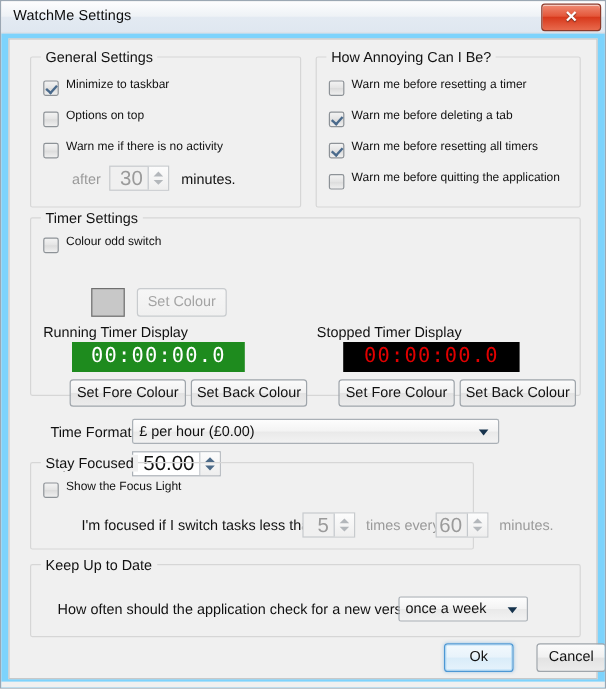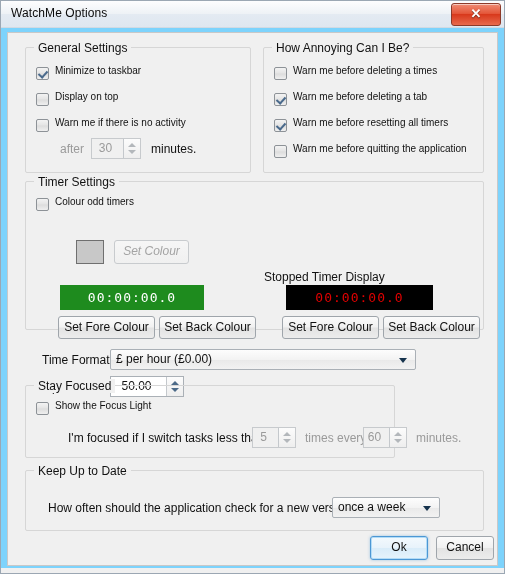--- a/index.html
+++ b/index.html
@@ -146,22 +146,22 @@
     border: 1px solid #aab0b6;
     background: #ffffff;
     display: flex;
   }
   .spin.disabled {
     border-color: #c7cacd;
     background: #f0f0f0;
   }
   .spin .val {
     flex: 1;
-    text-align: center;
-    font-size: 12px;
+    text-align: right;
+    font-size: 17px;
     color: #111111;
     line-height: 19px;
     padding-right: 4px;
     overflow: hidden;
   }
   .spin.disabled .val { color: #9a9a9a; }
   .spin .arrows {
     width: 16px;
     border-left: 1px solid #c4c8cc;
     background: linear-gradient(to bottom, #fcfcfc 0%, #eeeeee 100%);
@@ -196,21 +196,20 @@
     font-size: 12px;
     color: #111111;
     text-align: center;
     cursor: default;
     line-height: 21px;
   }
   .btn.disabled {
     border-color: #c8cbce;
     color: #a4a4a4;
     background: linear-gradient(to bottom, #f6f6f6 0%, #f0f0f0 100%);
-    font-style: italic;
   }
   .btn.default-focus {
     border-color: #4c97d4;
     box-shadow: 0 0 0 1px #b3dcf7 inset, 0 0 3px rgba(76,151,212,0.5);
     background: linear-gradient(to bottom, #f3f9fd 0%, #e8f3fb 48%, #d9ecf9 52%, #e6f3fc 100%);
   }
 
   
   .swatch {
     position: absolute;
@@ -218,21 +217,21 @@
     border: 1px solid #6f6f6f;
     background: #c8c8c8;
   }
 
   
   .timerbox {
     position: absolute;
     box-sizing: border-box;
     text-align: center;
     font-family: "DejaVu Sans Mono", monospace;
-    font-size: 13px;
+    font-size: 17px;
     letter-spacing: 1px;
   }
 
   
   .combo {
     position: absolute;
     box-sizing: border-box;
     height: 21px;
     border: 1px solid #aab0b6;
     border-radius: 2px;
@@ -262,40 +261,40 @@
     width: 505px; height: 5px;
     background: #f0f0f0;
   }
 </style>
 </head>
 <body>
 
 <div id="window">
 
   <div id="titlebar">
-    <div id="title-text">WatchMe Options</div>
+    <div id="title-text">WatchMe Settings</div>
     <div id="close-btn">
       <span class="glyph">✕</span>
     </div>
   </div>
 
   <div id="client">
    <div id="inner-frame">
 
     <div class="group" style="left:17px; top:14px; width:226px; height:126px;">
       <span class="legend">General Settings</span>
 
       <div class="chk" style="left:10px; top:19px;">
         <span class="box checked"></span>
         <span class="lbl">Minimize to taskbar</span>
       </div>
 
       <div class="chk" style="left:10px; top:45px;">
         <span class="box"></span>
-        <span class="lbl">Display on top</span>
+        <span class="lbl">Options on top</span>
       </div>
 
       <div class="chk" style="left:10px; top:71px;">
         <span class="box"></span>
         <span class="lbl">Warn me if there is no activity</span>
       </div>
 
       <span class="lab dim" style="left:34px; top:94px;">after</span>
 
       <div class="spin disabled" style="left:65px; top:90px; width:50px;">
@@ -307,21 +306,21 @@
       </div>
 
       <span class="lab" style="left:125px; top:94px;">minutes.</span>
     </div>
 
     <div class="group" style="left:255px; top:14px; width:221px; height:126px;">
       <span class="legend">How Annoying Can I Be?</span>
 
       <div class="chk" style="left:10px; top:19px;">
         <span class="box"></span>
-        <span class="lbl">Warn me before deleting a times</span>
+        <span class="lbl">Warn me before resetting a timer</span>
       </div>
 
       <div class="chk" style="left:10px; top:45px;">
         <span class="box checked"></span>
         <span class="lbl">Warn me before deleting a tab</span>
       </div>
 
       <div class="chk" style="left:10px; top:71px;">
         <span class="box checked"></span>
         <span class="lbl">Warn me before resetting all timers</span>
@@ -331,27 +330,28 @@
         <span class="box"></span>
         <span class="lbl">Warn me before quitting the application</span>
       </div>
     </div>
 
     <div class="group" style="left:17px; top:148px; width:459px; height:149px;">
       <span class="legend">Timer Settings</span>
 
       <div class="chk" style="left:10px; top:16px;">
         <span class="box"></span>
-        <span class="lbl">Colour odd timers</span>
+        <span class="lbl">Colour odd switch</span>
       </div>
 
       <div class="swatch" style="left:50px; top:58px; width:28px; height:24px;"></div>
 
       <div class="btn disabled" style="left:88px; top:58px; width:75px; height:24px;">Set Colour</div>
 
+      <span class="lab" style="left:10px; top:88px;">Running Timer Display</span>
       <div class="timerbox" style="left:34px; top:103px; width:144px; height:25px; line-height:25px; background:#1e8b1e; color:#ffffff;">00:00:00.0</div>
       <div class="btn" style="left:32px; top:134px; width:97px;">Set Fore Colour</div>
       <div class="btn" style="left:133px; top:134px; width:97px;">Set Back Colour</div>
 
       <span class="lab" style="left:238px; top:88px;">Stopped Timer Display</span>
       <div class="timerbox" style="left:260px; top:103px; width:147px; height:25px; line-height:25px; background:#000000; color:#e00000;">00:00:00.0</div>
       <div class="btn" style="left:256px; top:134px; width:97px;">Set Fore Colour</div>
       <div class="btn" style="left:357px; top:134px; width:97px;">Set Back Colour</div>
 
       <span class="lab" style="left:16px; top:171px;">Time Format</span>
@@ -406,19 +406,19 @@
 
       <span class="lab" style="left:22px; top:30px;">How often should the application check for a new version?</span>
 
       <div class="combo" style="left:306px; top:26px; width:108px;">
         <span class="ctext">once a week</span>
         <span class="carrow"></span>
       </div>
     </div>
 
     <div class="btn default-focus" style="left:362px; top:503px; width:58px; height:24px;">Ok</div>
-    <div class="btn" style="left:428px; top:503px; width:58px; height:24px;">Cancel</div>
+    <div class="btn" style="left:439px; top:503px; width:58px; height:24px;">Cancel</div>
 
    </div>
   </div>
 
   <div id="bottom-edge"></div>
 </div>
 
 </body></html>

